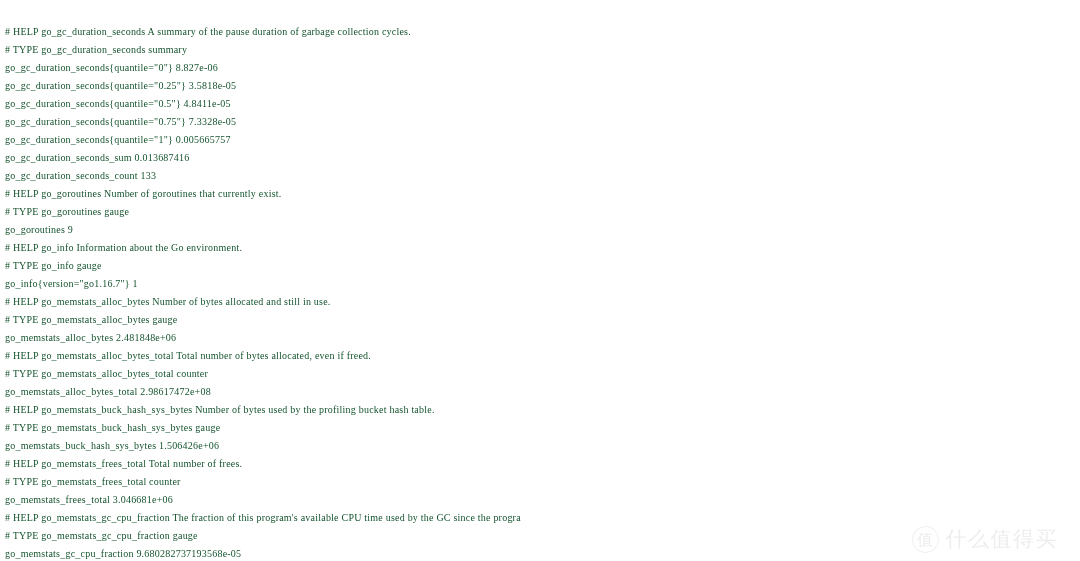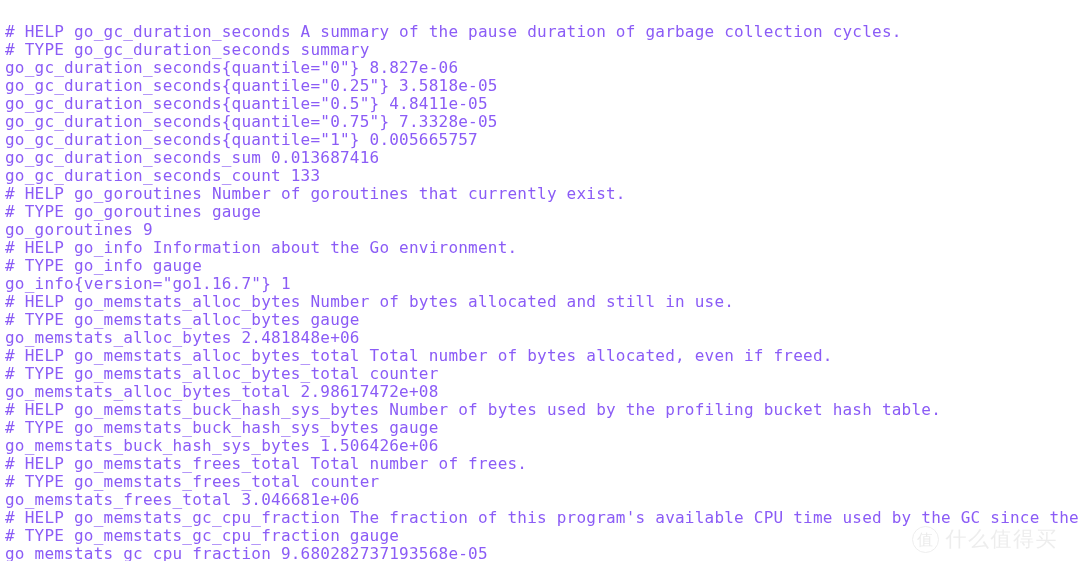--- a/index.html
+++ b/index.html
@@ -19,28 +19,29 @@
     position: absolute;
     left: 0;
     top: 0;
     width: 1080px;
     height: 561px;
     overflow: hidden;
     box-sizing: border-box;
     padding: 10px 0 0 5px;
   }
   .metrics-line {
-    font-size: 16px;
+    font-size: 10px;
     line-height: 18px;
     letter-spacing: 0.22px;
-    color: #8b5cf6;
+    color: #14532d;
     white-space: pre;
     font-weight: 400;
     height: 18px;
     overflow: hidden;
+    font-family: Liberation Serif, serif;
     -webkit-font-smoothing: none;
   }
   #watermark {
     position: absolute;
     right: 22px;
     bottom: 8px;
     display: flex;
     align-items: center;
     gap: 7px;
     opacity: 0.5;

